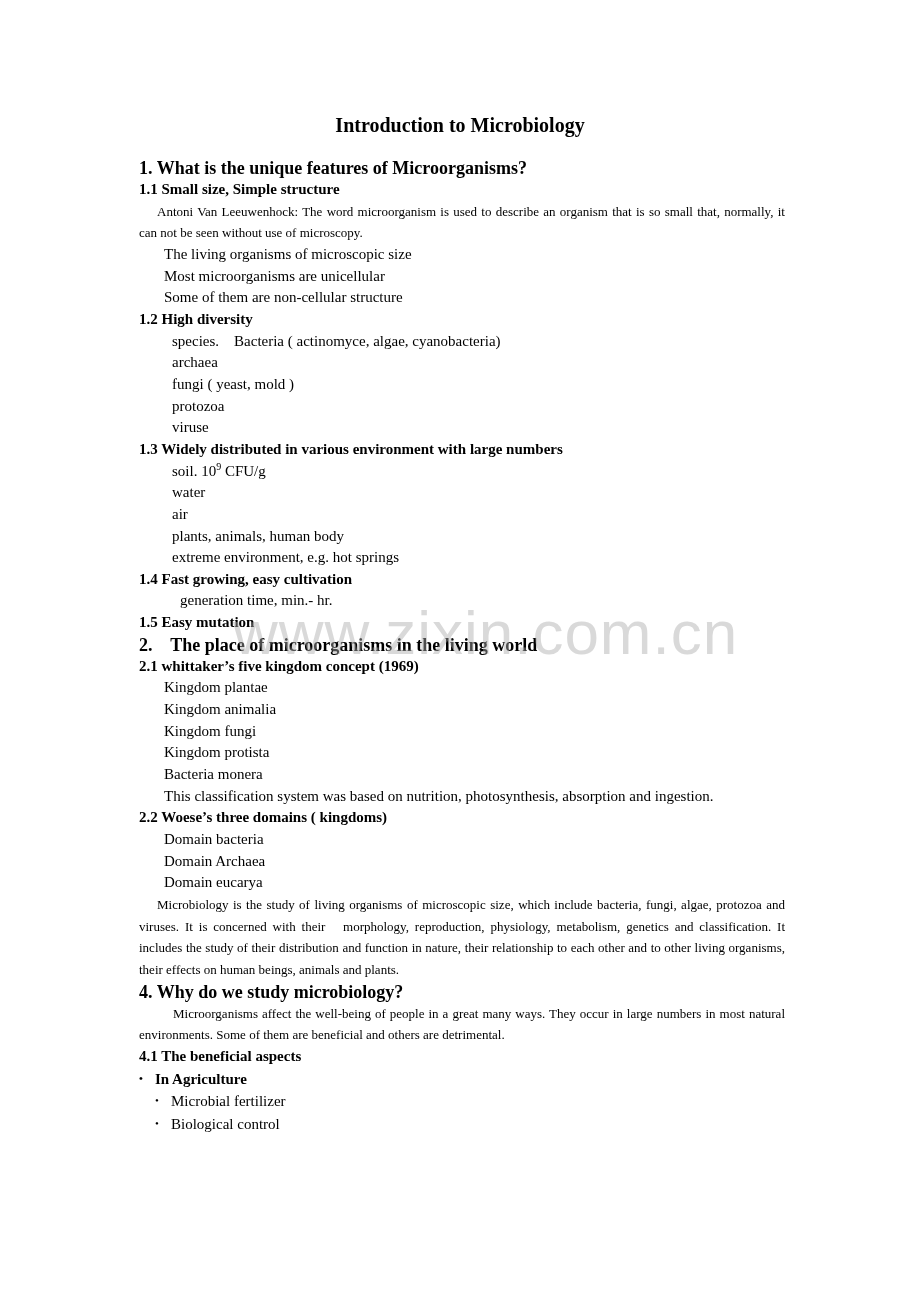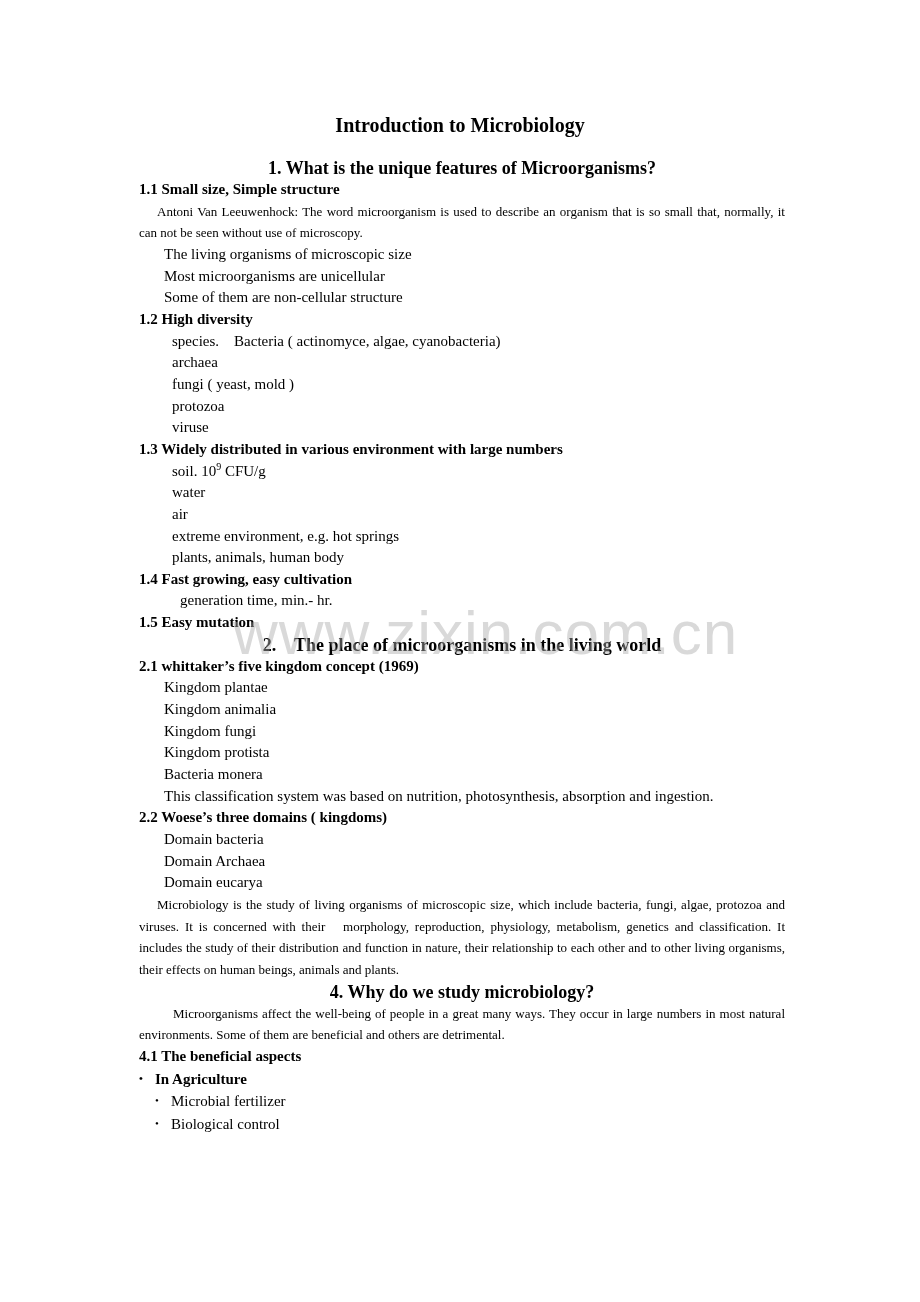--- a/index.html
+++ b/index.html
@@ -3,21 +3,21 @@
 <meta charset="utf-8">
 <style>
   html, body { margin: 0; padding: 0; background: #ffffff; }
   body { width: 920px; height: 1302px; position: relative; overflow: hidden;
          font-family: "Liberation Serif", serif; color: #000; }
   .page { position: absolute; left: 0; top: 0; width: 920px; height: 1302px; }
   .title { position: absolute; top: 112px; left: 0; width: 920px; text-align: center;
            font-weight: bold; font-size: 20px; line-height: 26px; }
   .content { position: absolute; left: 139px; top: 157px; width: 646px; }
   .line { font-size: 15px; line-height: 21.65px; white-space: nowrap; }
-  .h1 { font-weight: bold; font-size: 18px; line-height: 22px; text-align: center; }
+  .h1 { font-weight: bold; font-size: 18px; line-height: 22px; }
   .h2 { font-weight: bold; font-size: 15px; line-height: 21.65px; }
   .ind1 { padding-left: 25px; }
   .ind2 { padding-left: 33px; }
   .ind3 { padding-left: 41px; }
   .para { font-size: 13px; line-height: 21.65px; text-align: justify; text-align-last: left; }
   .para-ind1 { text-indent: 18px; }
   .para-ind2 { text-indent: 34px; }
   sup { font-size: 10px; line-height: 0; vertical-align: 6px; }
   .bullet { display: inline-block; width: 16px; font-size: 11px; vertical-align: 2px; }
   .b-bold { font-weight: bold; }
@@ -47,22 +47,22 @@
     <div class="line ind2" style="white-space:pre">species.    Bacteria ( actinomyce, algae, cyanobacteria)</div>
     <div class="line ind2">archaea</div>
     <div class="line ind2">fungi ( yeast, mold )</div>
     <div class="line ind2">protozoa</div>
     <div class="line ind2">viruse</div>
 
     <div class="h2">1.3 Widely distributed in various environment with large numbers</div>
     <div class="line ind2"><span>soil. 10</span><sup>9</sup><span> CFU/g</span></div>
     <div class="line ind2">water</div>
     <div class="line ind2">air</div>
+    <div class="line ind2">plants, animals, human body</div>
     <div class="line ind2">extreme environment, e.g. hot springs</div>
-    <div class="line ind2">plants, animals, human body</div>
 
     <div class="h2">1.4 Fast growing, easy cultivation</div>
     <div class="line ind3">generation time, min.- hr.</div>
 
     <div class="h2">1.5 Easy mutation</div>
 
     <div class="h1" style="white-space:pre">2.    The place of microorganisms in the living world</div>
 
     <div class="h2">2.1 whittaker’s five kingdom concept (1969)</div>
     <div class="line ind1">Kingdom plantae</div>

